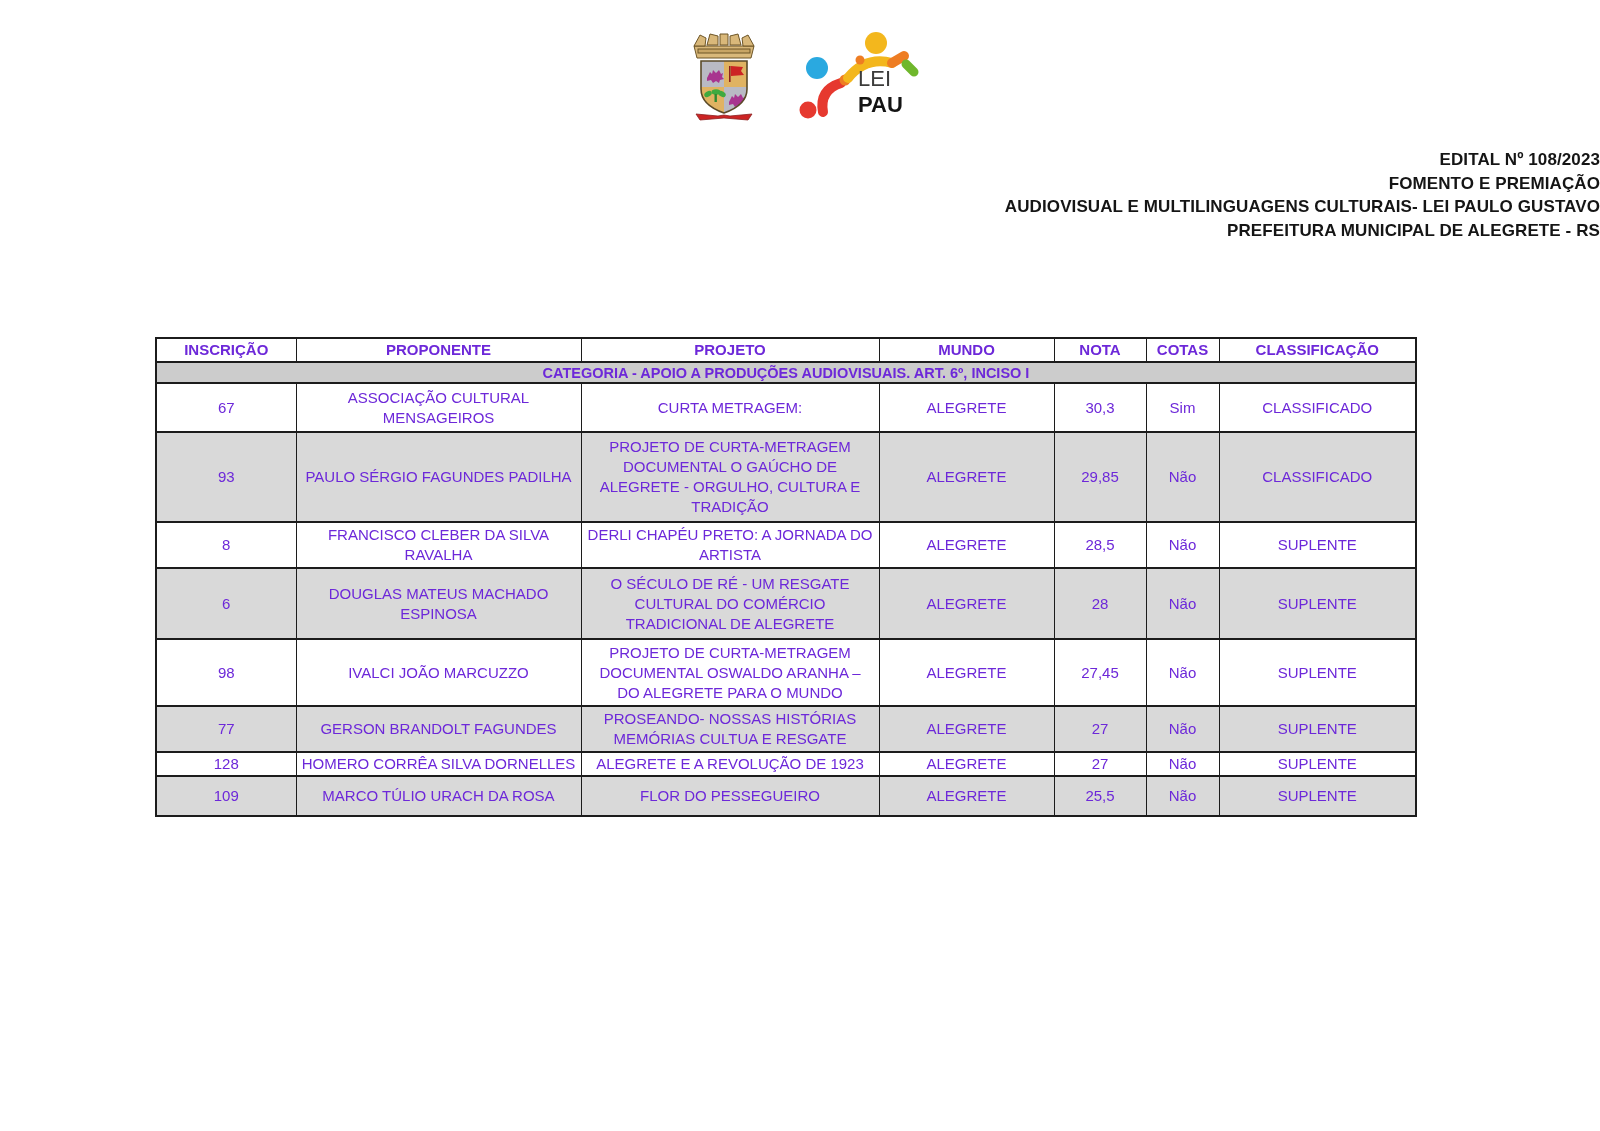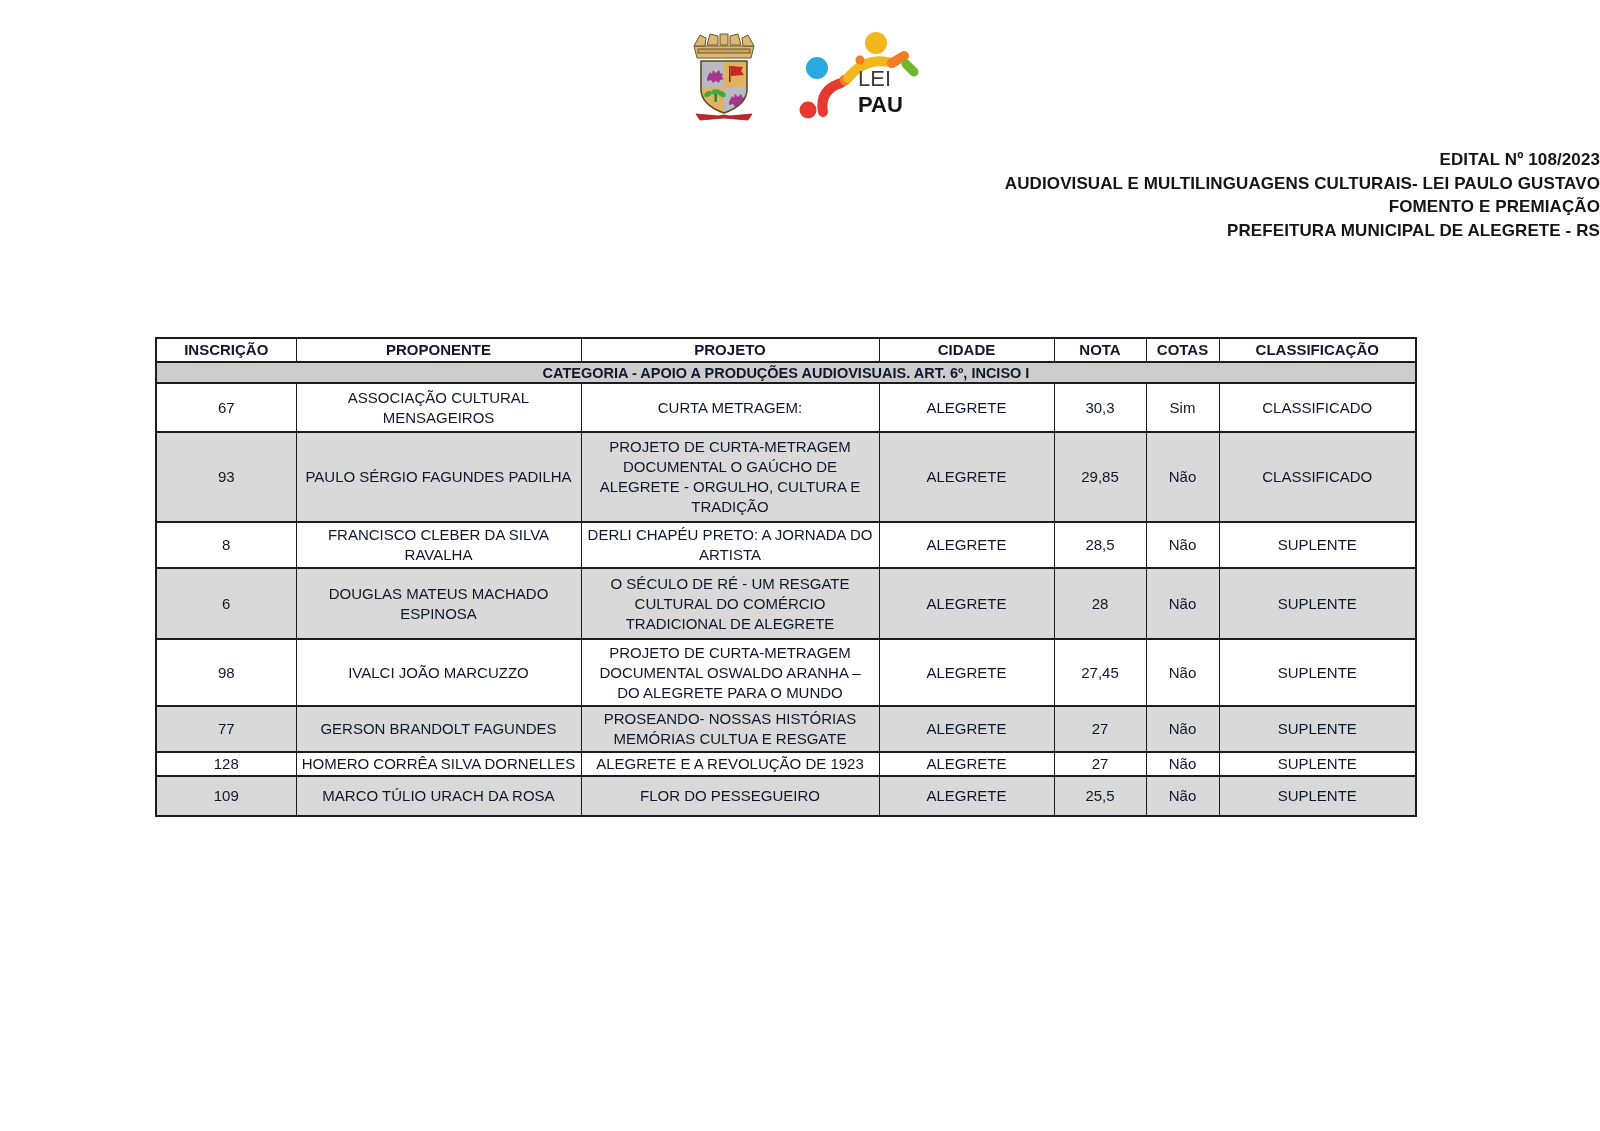--- a/index.html
+++ b/index.html
@@ -45,21 +45,21 @@
     position: absolute;
     top: 337px;
     left: 155px;
     width: 1260px;
   }
   table.results {
     width: 1260px;
     table-layout: fixed;
     border-collapse: collapse;
     font-size: 15px;
-    color: #0f172a;
+    color: #6d28d9;
   }
   table.results th, table.results td {
     border-top: 2px solid #1c1c1c;
     border-bottom: 2px solid #1c1c1c;
     border-left: 1.5px solid #1c1c1c;
     border-right: 1.5px solid #1c1c1c;
     text-align: center;
     vertical-align: middle;
     padding: 1px 3px;
     line-height: 20px;
@@ -161,42 +161,42 @@
         <circle cx="64" cy="30" r="4.5" fill="#ee7d23"></circle>
 
         <text x="62" y="56" font-family="Liberation Sans, sans-serif" font-size="22" fill="#3c3c3b">LEI</text>
         <text x="62" y="82" font-family="Liberation Sans, sans-serif" font-size="22" font-weight="bold" fill="#141414">PAU</text>
       </svg>
     </div>
   </div>
 
   <div class="doc-header">
     <div>EDITAL Nº 108/2023</div>
+    <div>FOMENTO E PREMIAÇÃO</div>
     <div>AUDIOVISUAL E MULTILINGUAGENS CULTURAIS- LEI PAULO GUSTAVO</div>
-    <div>FOMENTO E PREMIAÇÃO</div>
     <div>PREFEITURA MUNICIPAL DE ALEGRETE - RS</div>
   </div>
 
   <div class="table-wrap">
     <table class="results">
       <colgroup>
         <col style="width:140px">
           <col style="width:285px">
           <col style="width:298px">
         <col style="width:175px">
           <col style="width:92px">
           <col style="width:73px">
           <col style="width:197px">
       </colgroup>
       <tbody>
         <tr class="head-row">
           <th>INSCRIÇÃO</th>
           <th>PROPONENTE</th>
           <th>PROJETO</th>
-          <th>CIDADE</th>
+          <th>MUNDO</th>
           <th>NOTA</th>
           <th>COTAS</th>
           <th>CLASSIFICAÇÃO</th>
         </tr>
         <tr class="category-row">
           <td colspan="7">CATEGORIA - APOIO A PRODUÇÕES AUDIOVISUAIS. ART. 6º, INCISO I</td>
         </tr>
 
         <tr class="data-row white rh-1">
           <td>67</td>

